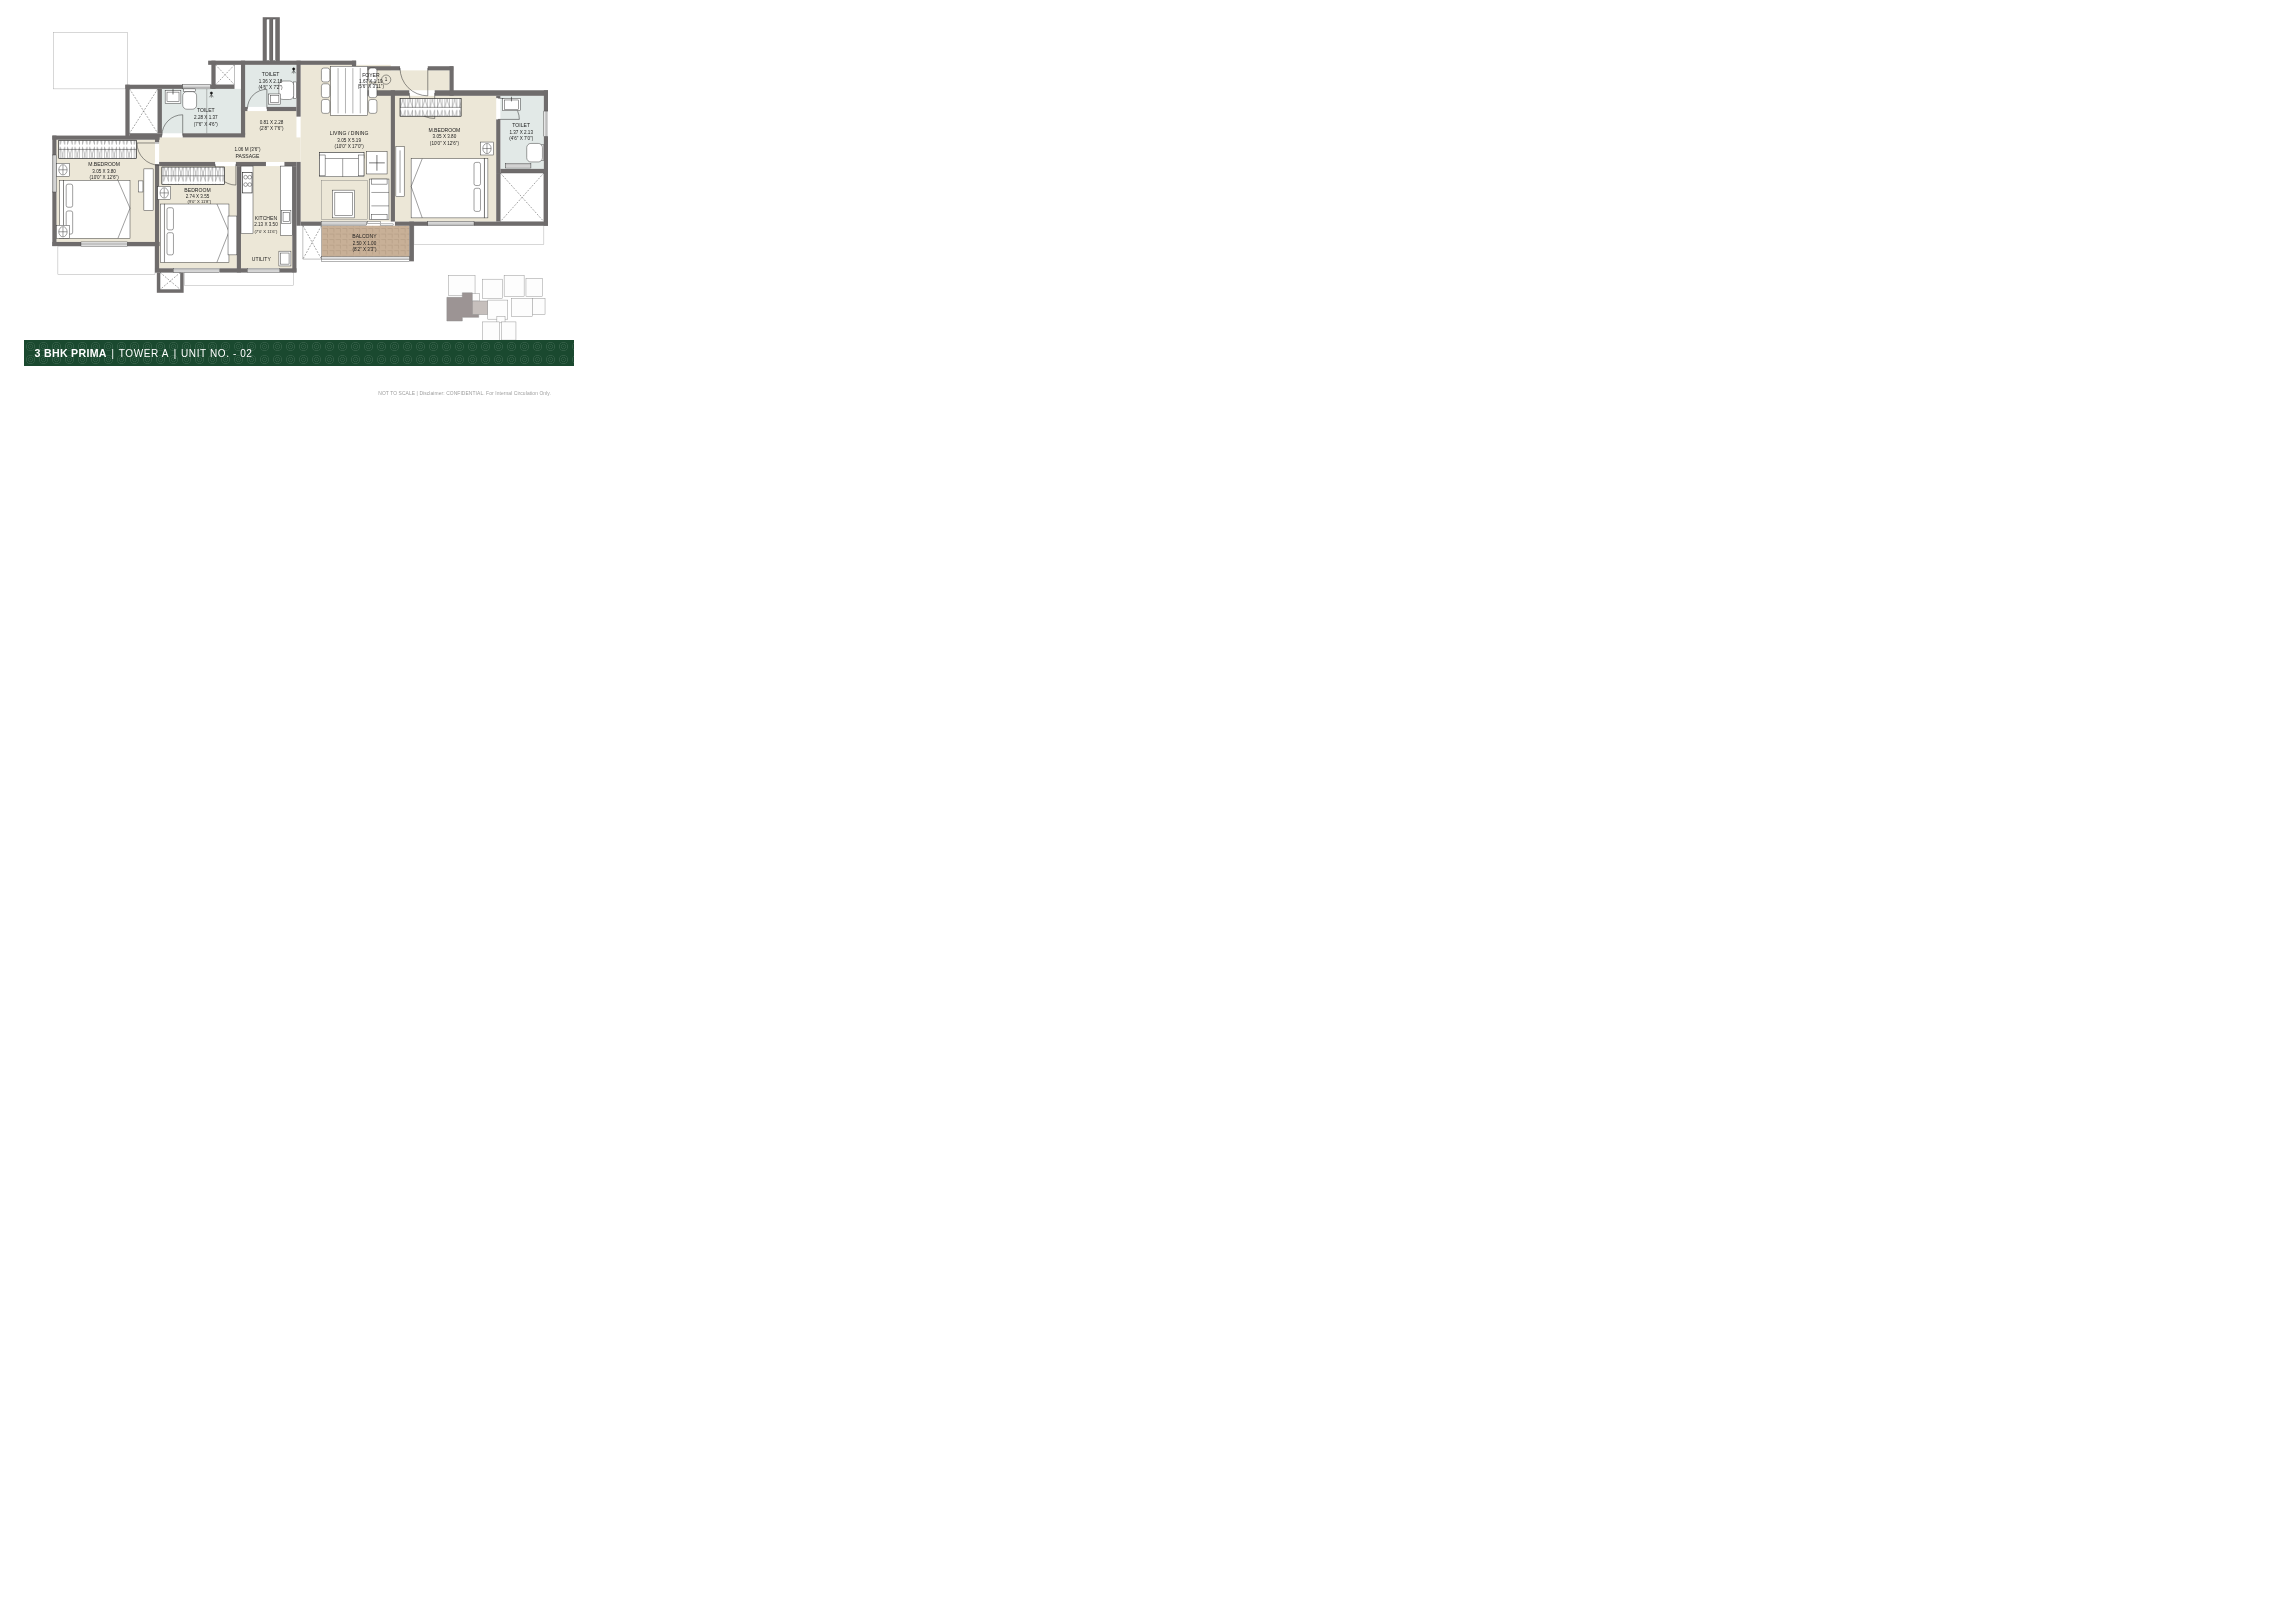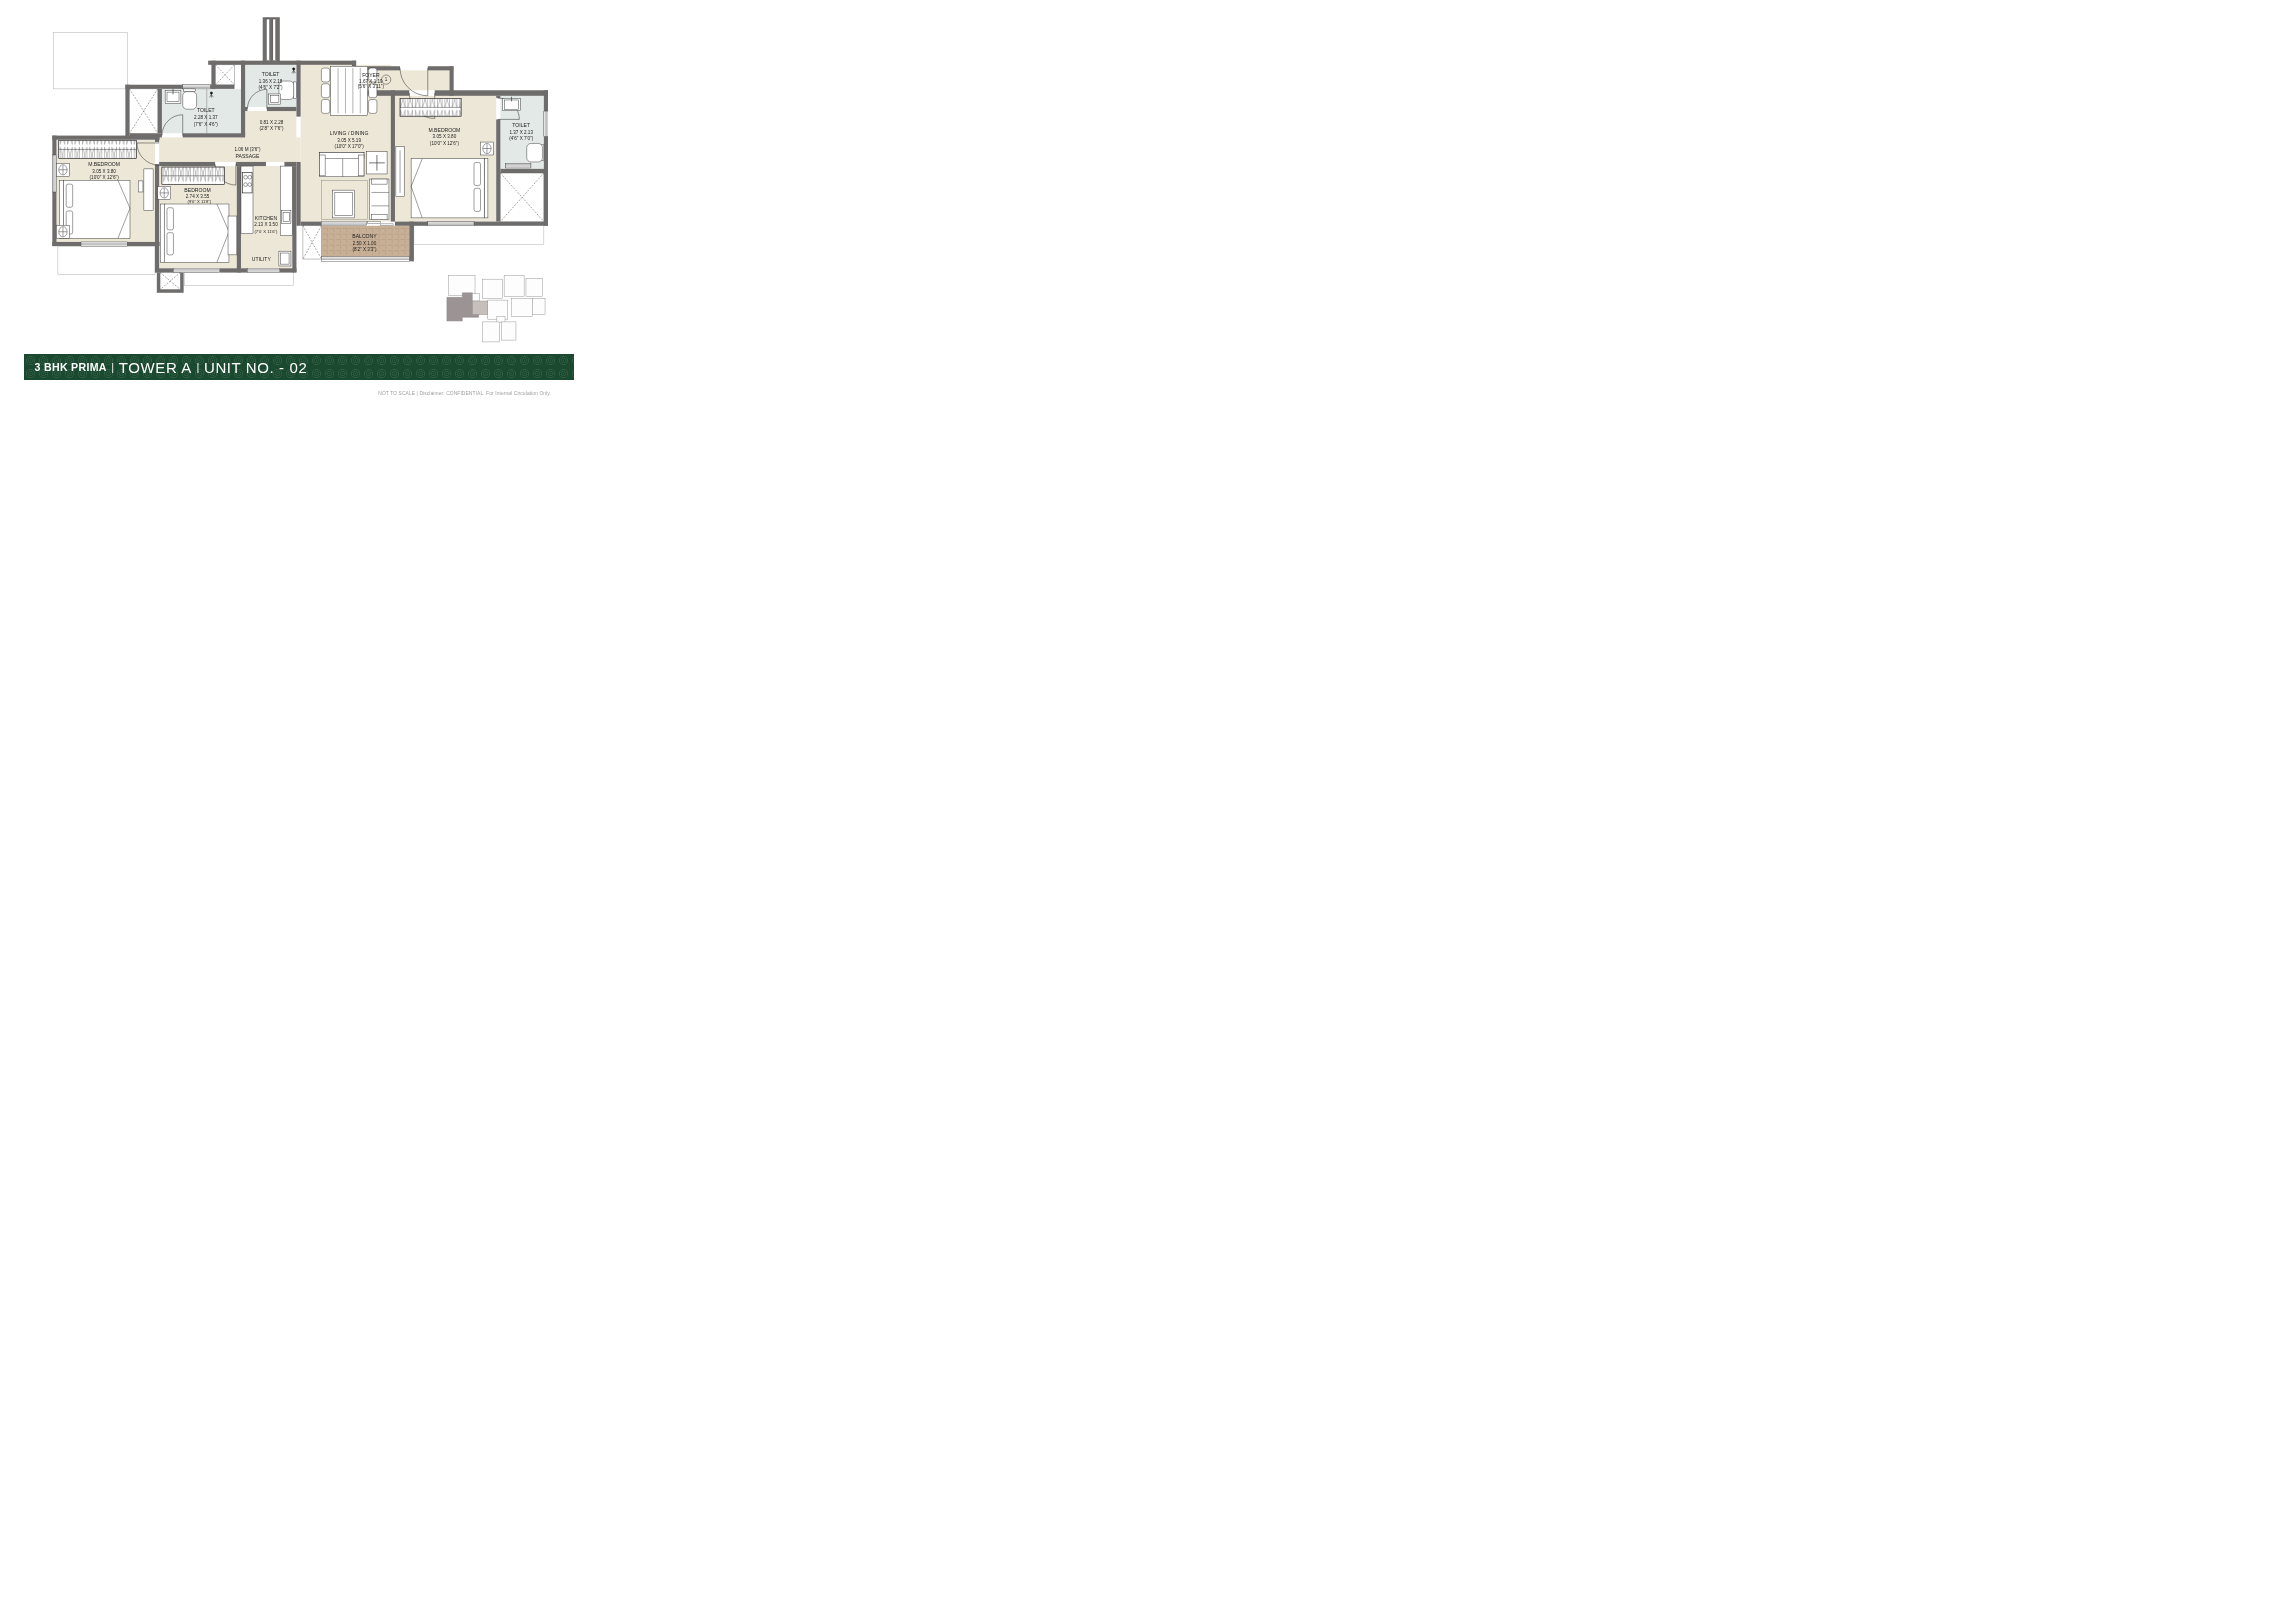--- a/index.html
+++ b/index.html
@@ -1,30 +1,30 @@
 <!DOCTYPE html>
 <html style="font-size:7.4px"><head>
 <meta charset="utf-8">
 <style>
   html,body{margin:0;padding:0;background:#ffffff;}
   .page{position:relative;width:574px;height:406px;background:#fff;
         font-family:"Liberation Sans",sans-serif;overflow:hidden;}
   .plan-wrap{position:absolute;left:44px;top:16px;width:504px;height:278px;}
   .keyplan-wrap{position:absolute;left:443px;top:271px;width:105px;height:75px;}
-  .footer-bar{position:absolute;left:23.6px;top:354px;width:602px;height:26px;
+  .footer-bar{position:absolute;left:23.6px;top:340px;width:602px;height:26px;
       background-color:#1a492f;
       background-image:
         radial-gradient(circle at 6.5px 6.5px, rgba(255,255,255,0.10) 0 0.7px, transparent 0.9px 1.9px,
            rgba(255,255,255,0.10) 2.1px 2.5px, transparent 2.8px 3.7px,
            rgba(255,255,255,0.10) 3.9px 4.4px, transparent 4.6px);
       background-size:13px 13px;text-align:right;}
   .title-row{display:flex;align-items:center;height:100%;padding-left:11px;color:#fff;gap:4.6px;}
   .title-product{font-weight:bold;font-size:10.6px;letter-spacing:0.3px;}
   .title-sep{font-weight:300;font-size:11px;opacity:.92;transform:translateY(-0.5px);}
-  .title-rest{font-weight:400;font-size:15px;letter-spacing:0.6px;}
+  .title-rest{font-weight:400;font-size:10px;letter-spacing:0.6px;}
   .compass{position:absolute;right:12px;top:2.3px;}
   .disclaimer{position:absolute;right:23px;top:391px;font-size:4.9px;color:#9d9d9d;letter-spacing:0.1px;}
   svg text{font-family:"Liberation Sans",sans-serif;fill:#1c1c1c;}
   .rname{font-size:11px;}
   .rdim{font-size:10px;}
 </style>
 </head>
 <body>
 
 <div class="page">

